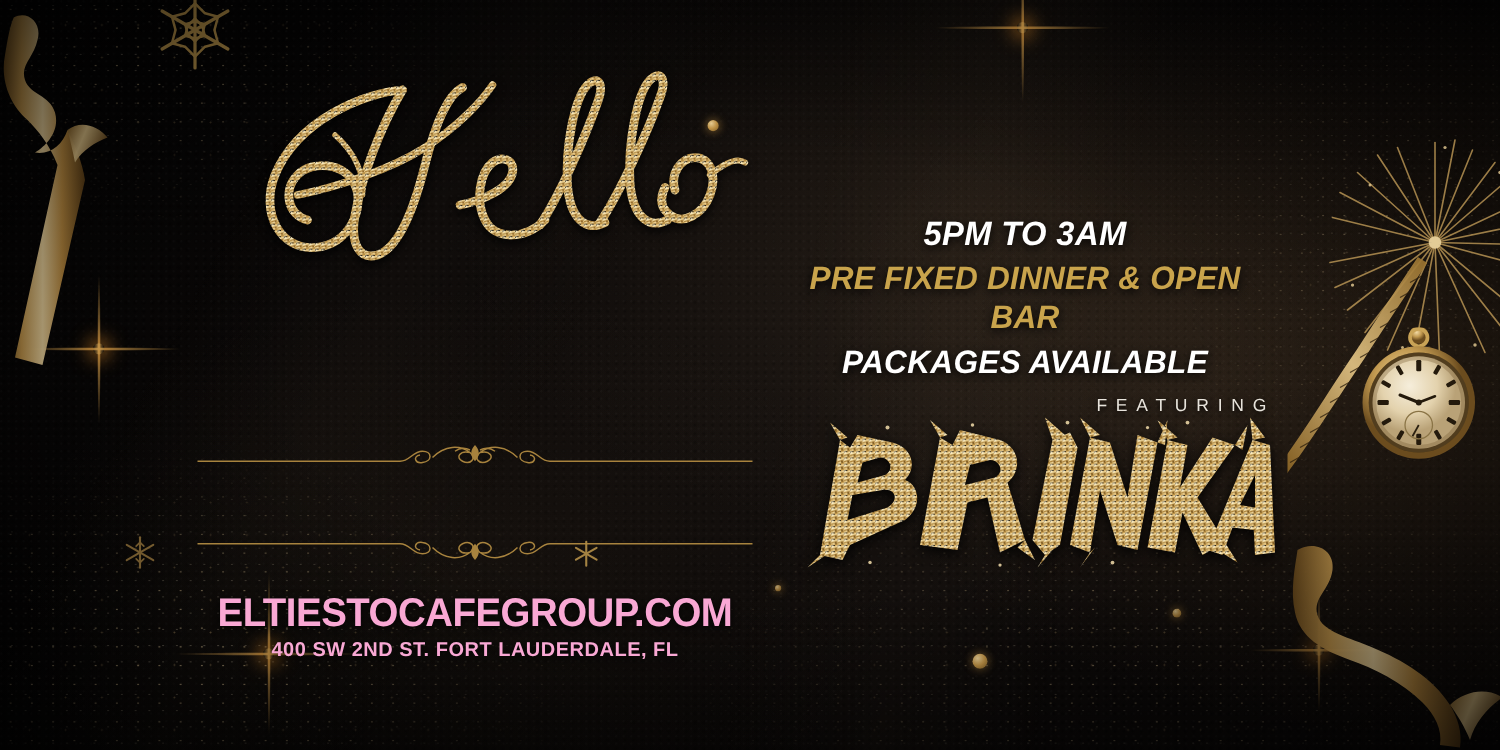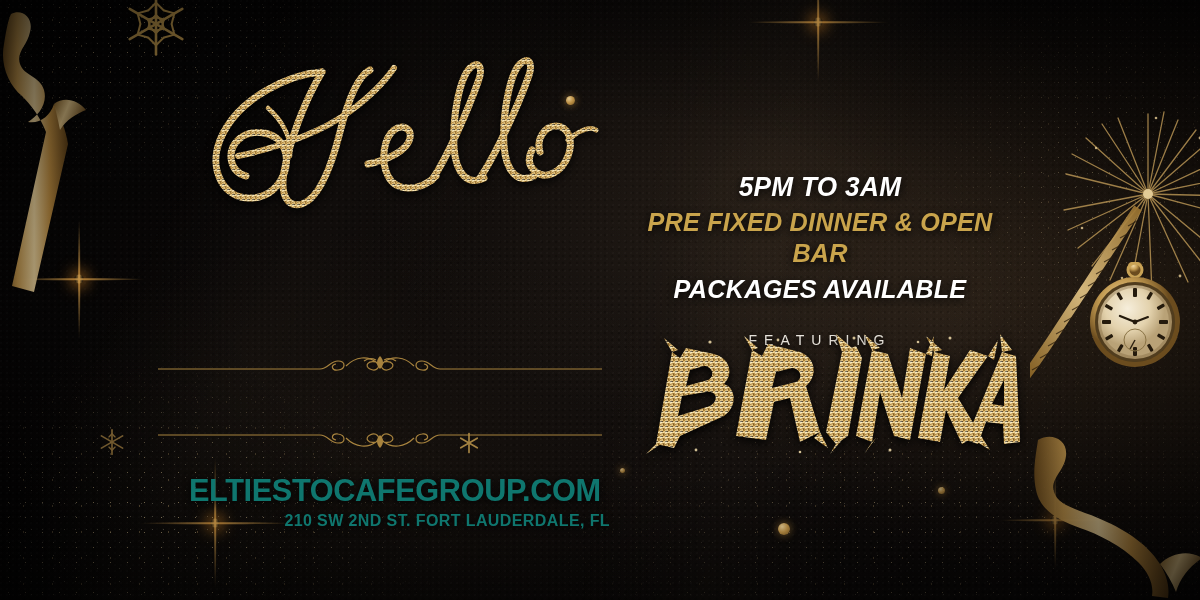--- a/index.html
+++ b/index.html
@@ -117,43 +117,43 @@
 
   #welcome{
     position:absolute;left:150px;top:378px;width:460px;z-index:7;text-align:center;
     font-size:43px;line-height:1;font-weight:700;letter-spacing:0.5px;
     font-family:"Liberation Sans",sans-serif;
     transform:scaleX(1.04);
     filter:drop-shadow(0 3px 5px rgba(0,0,0,.9));
   }
 
   #contact{
-    position:absolute;left:150px;top:474px;width:460px;z-index:7;text-align:right;
-    color:#0f766e;filter:drop-shadow(0 2px 4px rgba(0,0,0,.95));
+    position:absolute;left:150px;top:474px;width:460px;z-index:7;text-align:center;
+    color:#f9a8d4;filter:drop-shadow(0 2px 4px rgba(0,0,0,.95));
   }
   #site{font-size:32px;font-weight:700;letter-spacing:-0.4px;line-height:1.05;
     font-family:"Liberation Sans",sans-serif;transform:scaleX(.96);}
   #addr{font-size:16px;font-weight:700;letter-spacing:.4px;margin-top:4px;line-height:1.15;}
   #ig{font-size:16px;font-weight:700;letter-spacing:.4px;margin-top:2px;line-height:1.15;
     display:flex;align-items:center;justify-content:center;gap:4px;}
   #ig svg{flex:0 0 auto;}
 
   
   #info{position:absolute;left:620px;top:172px;width:400px;z-index:7;text-align:center;
     filter:drop-shadow(0 2px 4px rgba(0,0,0,.9));font-style:italic;}
   .info-l1{font-size:27px;font-weight:700;color:#fff;letter-spacing:.3px;line-height:1.12;
     font-family:"Liberation Sans",sans-serif;transform:scaleX(.97);}
   .info-l2{font-size:26px;font-weight:700;color:#c9a44c;letter-spacing:.2px;line-height:1.2;margin-top:5px;
     font-family:"Liberation Sans",sans-serif;transform:scaleX(.97);}
   .info-l3{font-size:26px;font-weight:700;color:#fff;letter-spacing:.3px;line-height:1.2;margin-top:4px;
     font-family:"Liberation Sans",sans-serif;transform:scaleX(.97);}
 
-  #featuring{position:absolute;left:620px;top:316px;width:400px;z-index:7;text-align:center;
+  #featuring{position:absolute;left:620px;top:316px;width:400px;z-index:7;text-align:right;
     font-size:14px;font-weight:400;color:#e8e4dc;letter-spacing:7px;
-    filter:drop-shadow(0 2px 3px rgba(0,0,0,.9));margin-top:16px;}
+    filter:drop-shadow(0 2px 3px rgba(0,0,0,.9));}
 
   #brinka{position:absolute;left:650px;top:336px;width:350px;height:118px;z-index:7;}
   #brinka svg{width:100%;height:100%;overflow:visible;}
 
   
   #watch{position:absolute;left:1080px;top:262px;width:110px;height:110px;z-index:5;}
   #firework{position:absolute;left:1060px;top:108px;width:175px;height:190px;z-index:4;}
   #chain{position:absolute;left:1030px;top:200px;width:120px;height:180px;z-index:4;}
 </style>
 </head>
@@ -449,21 +449,21 @@
         <path d="M290,17 C282,17 280,9 272,9 C264,9 264,17 272,18 C278,19 280,13 274,12"></path>
         <path d="M196,14 C206,4 218,4 226,10 C232,15 226,20 220,17 C214,14 218,8 226,10"></path>
         <path d="M264,14 C254,4 242,4 234,10 C228,15 234,20 240,17 C246,14 242,8 234,10"></path>
         <path d="M230,4 C226,8 226,13 230,17 C234,13 234,8 230,4 Z" fill="#b08a41" stroke="none"></path>
       </g>
     </svg>
   </div>
 
   <div id="contact">
     <div id="site">ELTIESTOCAFEGROUP.COM</div>
-    <div id="addr">210 SW 2ND ST. FORT LAUDERDALE, FL</div>
+    <div id="addr">400 SW 2ND ST. FORT LAUDERDALE, FL</div>
   </div>
 
   <div id="info">
     <div class="info-l1">5PM TO 3AM</div>
     <div class="info-l2">PRE FIXED DINNER &amp; OPEN BAR</div>
     <div class="info-l3">PACKAGES AVAILABLE</div>
   </div>
 
   <div id="featuring">FEATURING</div>
 

